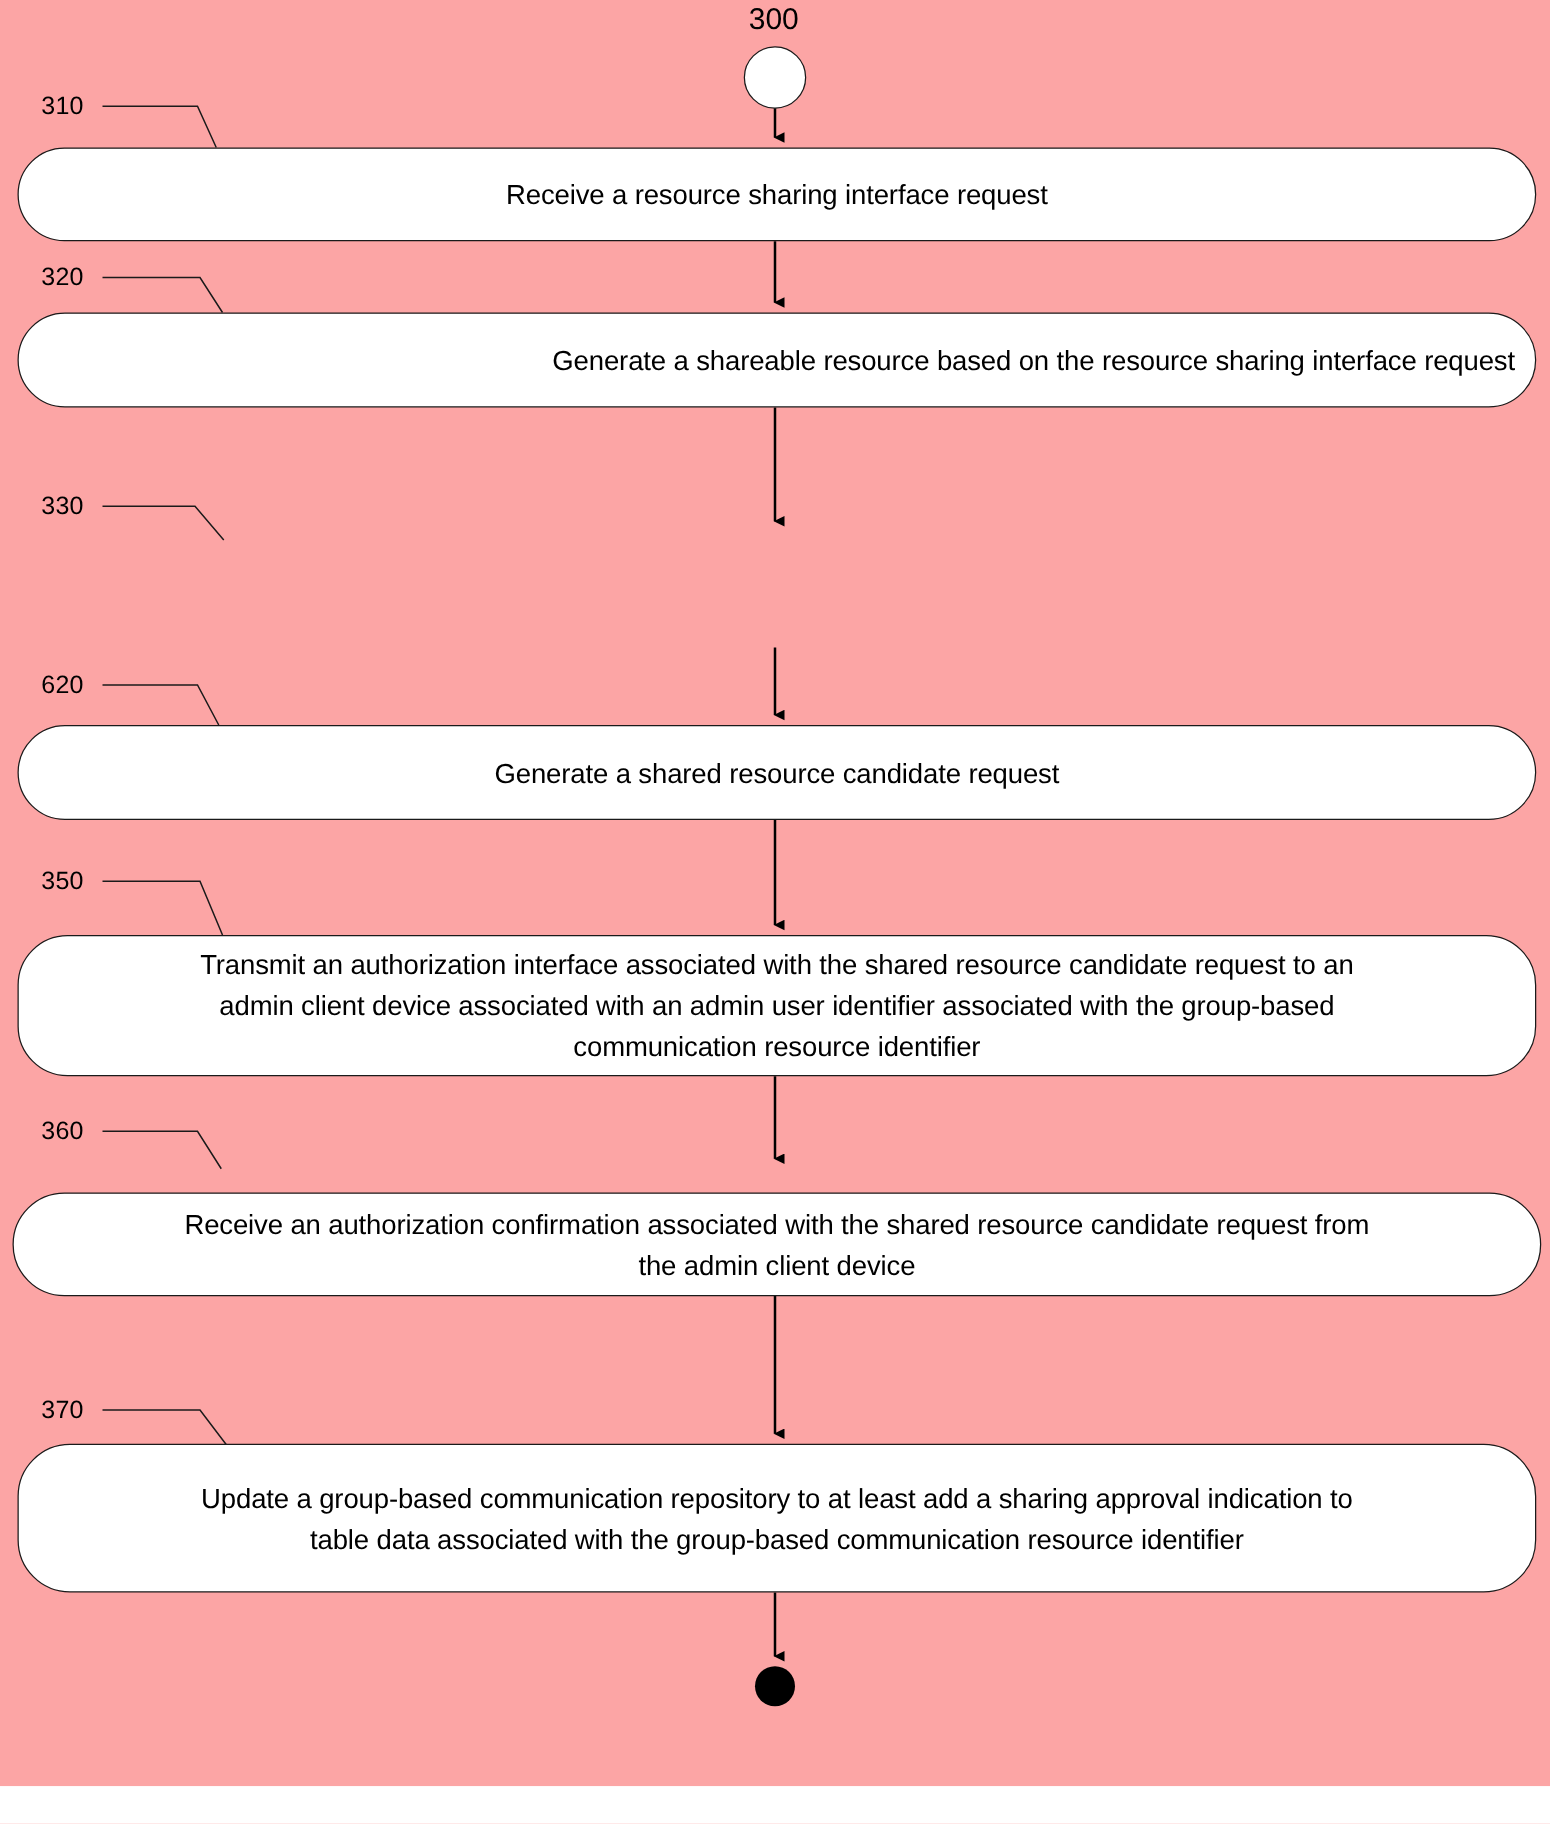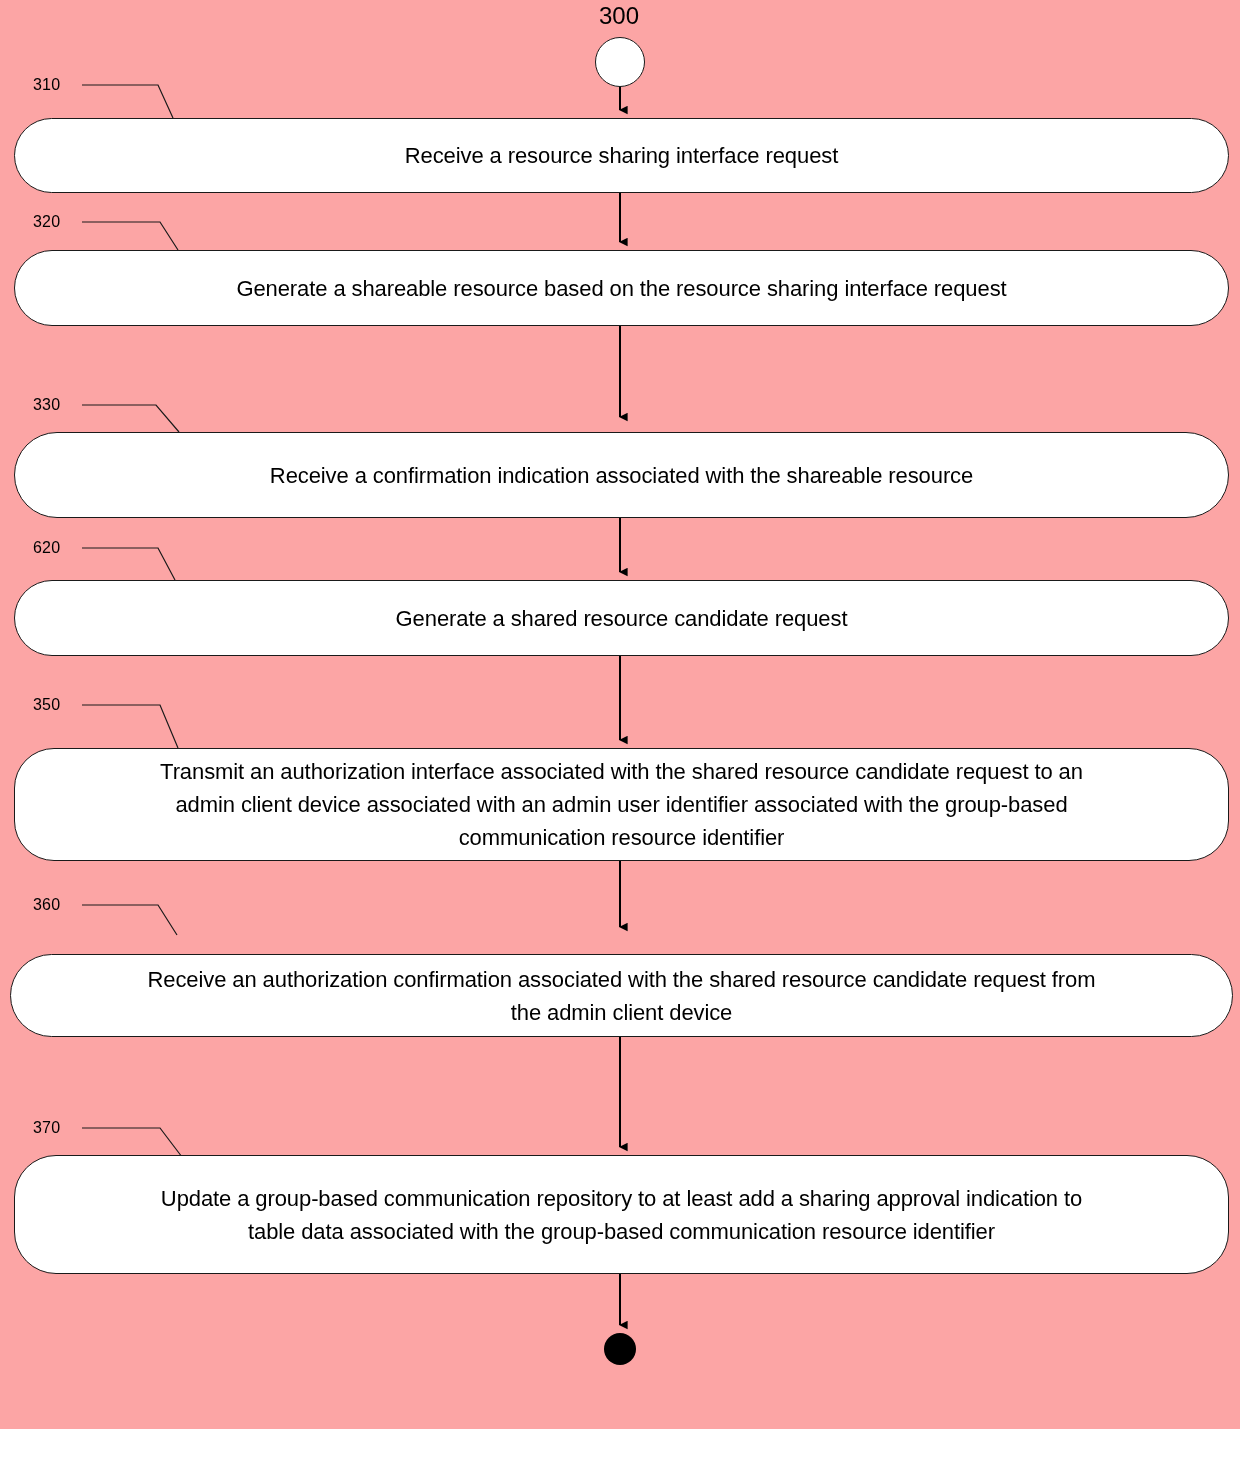--- a/index.html
+++ b/index.html
@@ -44,21 +44,21 @@
     display: block;
     font-size: 22px;
     line-height: 33px;
     letter-spacing: -0.1px;
     color: #000000;
     white-space: pre-line;
   }
   
   .ref-label {
     position: absolute;
-    font-size: 16px;
+    font-size: 20px;
     line-height: 24px;
     color: #000000;
     letter-spacing: 0.2px;
   }
   
   #start-node {
     position: absolute;
     box-sizing: border-box;
     border: 1.4px solid #1a1a1a;
     border-radius: 50%;
@@ -123,28 +123,25 @@
 
   <div id="start-node" style="left:595px; top:37px; width:50px; height:50px;"></div>
   <div id="start-ref-label" style="left:599px; top:4px;">300</div>
 
   <div class="ref-label" style="left:33px; top:73px;">310</div>
   <div class="process-box" style="left:14px; top:118px; width:1215px; height:75px; border-radius:38px;">
     <span class="box-text">Receive a resource sharing interface request</span>
   </div>
 
   <div class="ref-label" style="left:33px; top:210px;">320</div>
-  <div class="process-box" style="left:14px; top:250px; width:1215px; height:76px; border-radius:38px;">
+  <div class="process-box" style="left:14px; top:250px; width:1215px; height:76px; border-radius:38px;justify-content:flex-end;">
     <span class="box-text">Generate a shareable resource based on the resource sharing interface request</span>
   </div>
 
   <div class="ref-label" style="left:33px; top:393px;">330</div>
-  <div class="process-box" style="left:14px; top:432px; width:1215px; height:86px; border-radius:43px;">
-    <span class="box-text">Receive a confirmation indication associated with the shareable resource</span>
-  </div>
 
   <div class="ref-label" style="left:33px; top:536px;">620</div>
   <div class="process-box" style="left:14px; top:580px; width:1215px; height:76px; border-radius:38px;">
     <span class="box-text">Generate a shared resource candidate request</span>
   </div>
 
   <div class="ref-label" style="left:33px; top:693px;">350</div>
   <div class="process-box" style="left:14px; top:748px; width:1215px; height:113px; border-radius:40px;">
     <span class="box-text">Transmit an authorization interface associated with the shared resource candidate request to an
 admin client device associated with an admin user identifier associated with the group-based

